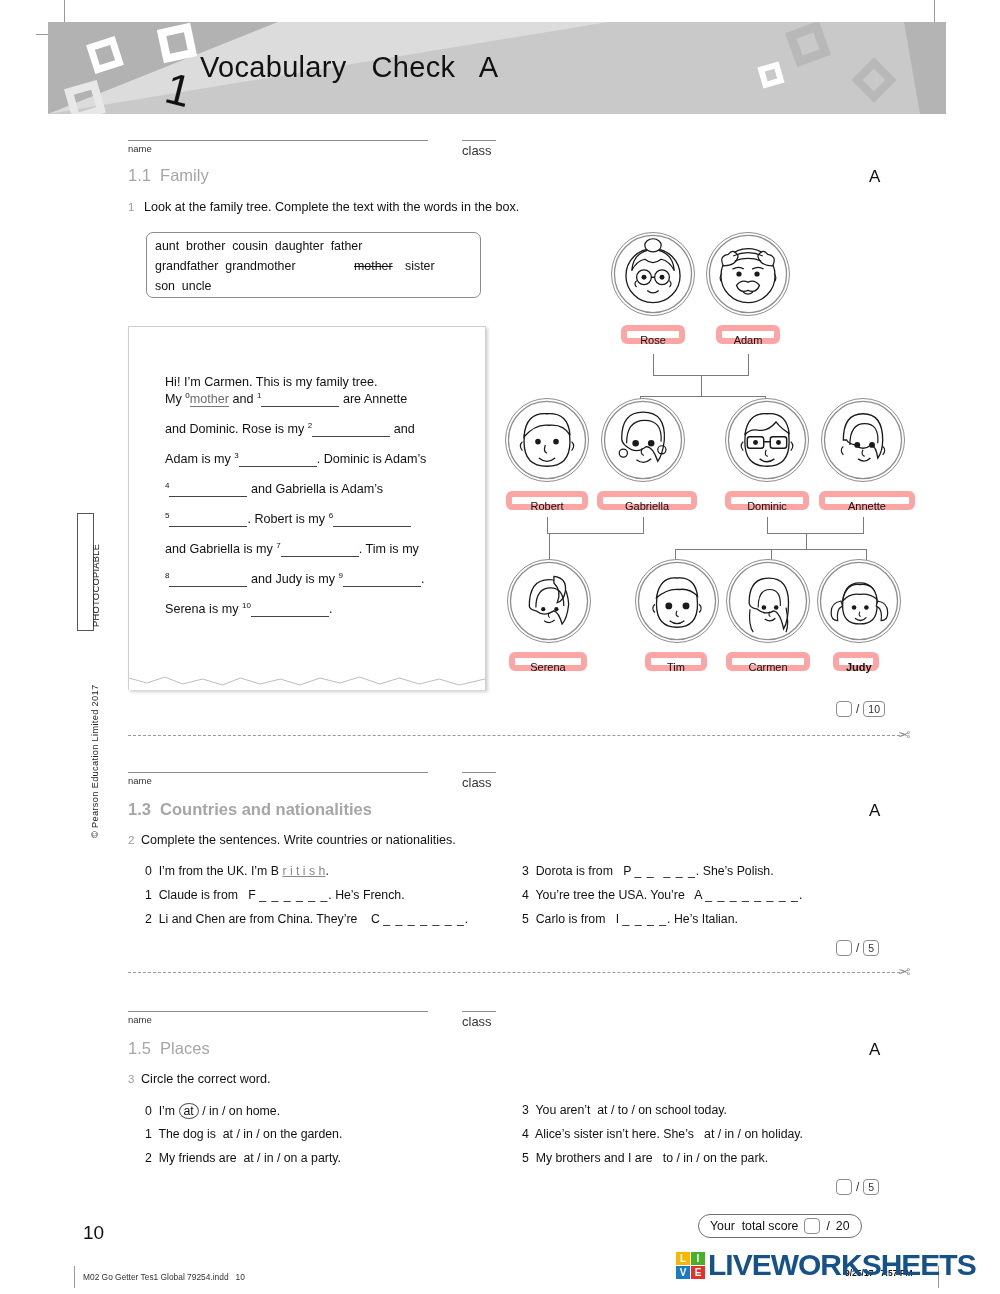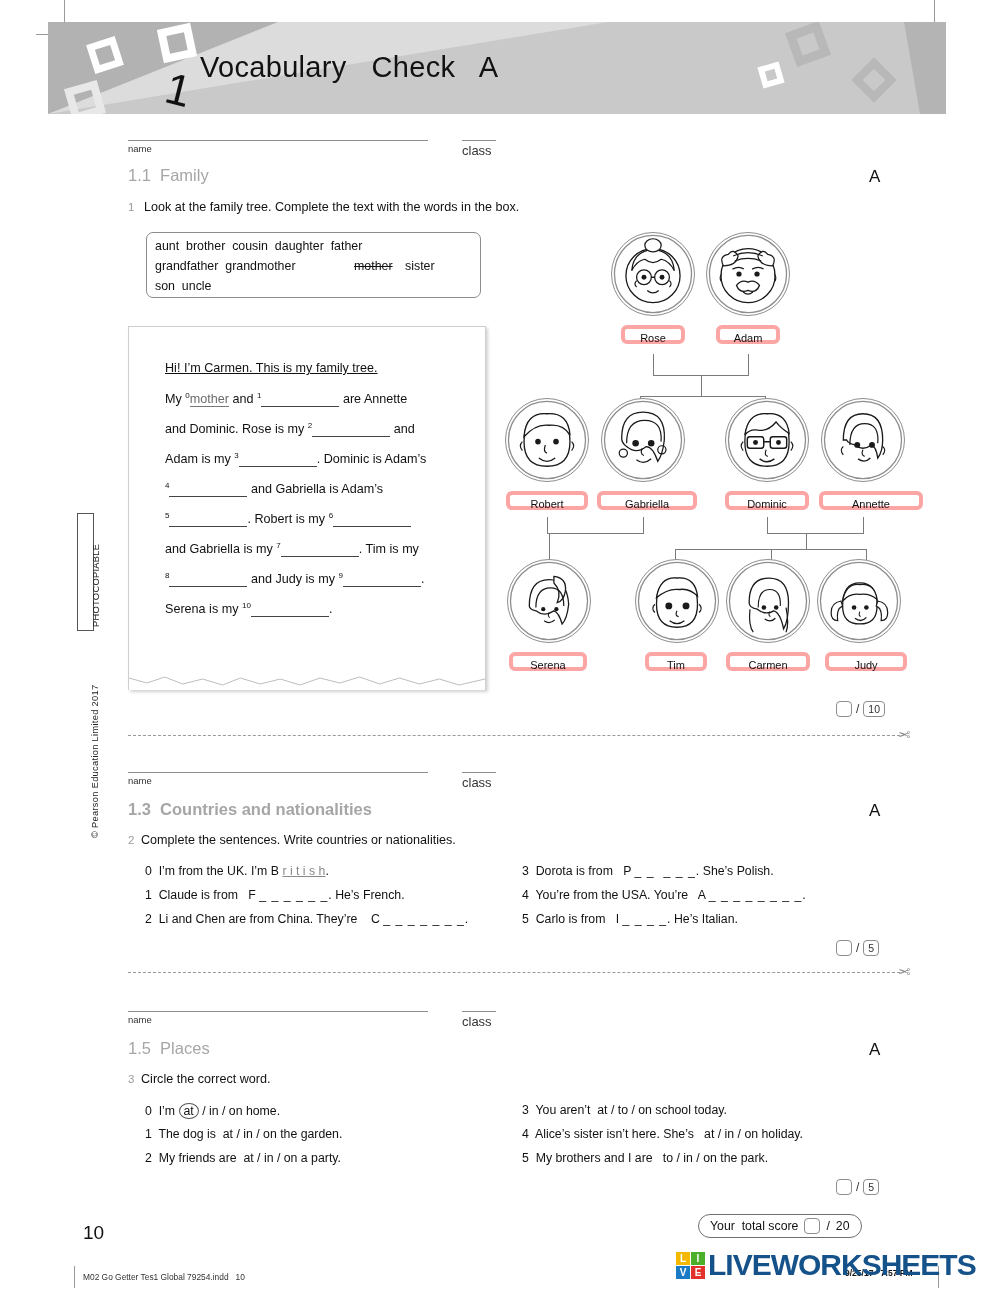--- a/index.html
+++ b/index.html
@@ -61,21 +61,21 @@
   .panel .line { position:absolute; left:36px; font-size:12.6px; white-space:pre; color:#111; }
   .blank { display:inline-block; border-bottom:1px solid #444; vertical-align:baseline; }
   .sup { font-size:8px; vertical-align:super; }
   .filled { border-bottom:1px solid #777; color:#6b6b6b; display:inline-block; }
   .torn { position:absolute; left:0; bottom:-1px; width:100%; height:14px; }
 
   
   .tree { position:absolute; left:495px; top:232px; width:430px; height:450px; }
   .node { position:absolute; }
   .face { width:84px; height:84px; border-radius:50%; border:1.2px solid #8e8e8e; background:#fff; }
-  .namebox { position:absolute; border:4px solid #fca5a5; border-radius:6px;
+  .namebox { position:absolute; border:6px solid #fca5a5; border-radius:6px;
              background:#fff; font-size:11px; color:#111; text-align:center;
              height:19px; line-height:18px; white-space:nowrap; padding:0 7px; }
   .conn { position:absolute; background:#7b7b7b; }
 
   
   .score { position:absolute; display:flex; align-items:center; gap:4px; }
   .score .box { width:16px; height:16px; border:1px solid #8d8d8d; border-radius:4px; background:#fff; }
   .score .sl  { font-size:12px; color:#333; }
   .score .den { border:1px solid #8d8d8d; border-radius:4px; padding:0 4px;
                 font-size:10.5px; color:#333; height:16px; line-height:15px; }
@@ -155,21 +155,21 @@
 
 <div class="wordbox">
   <div class="row" style="top:6px;">aunt  brother  cousin  daughter  father</div>
   <div class="row" style="top:26px;">grandfather  grandmother</div>
   <div class="row strike" style="top:26px;left:207px;">mother</div>
   <div class="row" style="top:26px;left:258px;">sister</div>
   <div class="row" style="top:46px;">son  uncle</div>
 </div>
 
 <div class="panel">
-  <div class="line" style="top:34px;text-decoration:underline;">Hi! I’m Carmen. This is my family tree.</div>
+  <div class="line" style="top:48px;">Hi! I’m Carmen. This is my family tree.</div>
 
   <div class="line" style="top:64px;">My <span class="sup">0</span><span class="filled">mother</span> and <span class="sup">1</span><span class="blank" style="width:78px;">&nbsp;</span> are Annette</div>
 
   <div class="line" style="top:94px;">and Dominic. Rose is my <span class="sup">2</span><span class="blank" style="width:78px;">&nbsp;</span> and</div>
 
   <div class="line" style="top:124px;">Adam is my <span class="sup">3</span><span class="blank" style="width:78px;">&nbsp;</span>. Dominic is Adam’s</div>
 
   <div class="line" style="top:154px;"><span class="sup">4</span><span class="blank" style="width:78px;">&nbsp;</span> and Gabriella is Adam’s</div>
 
   <div class="line" style="top:184px;"><span class="sup">5</span><span class="blank" style="width:78px;">&nbsp;</span>. Robert is my <span class="sup">6</span><span class="blank" style="width:78px;">&nbsp;</span></div>
@@ -287,21 +287,21 @@
       <circle cx="50" cy="50" r="47" fill="#fff" stroke="#8e8e8e" stroke-width="1.6"></circle>
       <path d="M26 50 q0 -32 24 -32 q24 0 24 32 q0 14 -6 22 q-2 -14 -8 -16 q-10 8 -20 0 q-8 -2 -10 -6Z" fill="#fff" stroke="#1a1a1a" stroke-width="1.6"></path>
       <path d="M34 56 q0 -26 18 -26 q18 0 16 24" fill="none" stroke="#1a1a1a" stroke-width="1.5"></path>
       <circle cx="43" cy="56" r="3.6" fill="#1a1a1a"></circle>
         <circle cx="61" cy="56" r="3.6" fill="#1a1a1a"></circle>
       <path d="M50 62 q-3 6 2 8" fill="none" stroke="#1a1a1a" stroke-width="1.4"></path>
       <path d="M44 73 q8 6 15 -1" fill="none" stroke="#1a1a1a" stroke-width="1.6"></path>
       <path d="M26 58 q-5 4 0 10" fill="none" stroke="#1a1a1a" stroke-width="1.4"></path>
       <path d="M74 58 q5 4 0 10" fill="none" stroke="#1a1a1a" stroke-width="1.4"></path>
     </svg>
-    <div class="namebox" style="left:-2px;top:93px;width:104px;">Annette</div>
+    <div class="namebox" style="left:-2px;top:93px;width:96px;">Annette</div>
   </div>
 
   <div class="conn" style="left:52px;top:285px;width:1px;height:17px;"></div>
   <div class="conn" style="left:148px;top:285px;width:1px;height:17px;"></div>
   <div class="conn" style="left:52px;top:301px;width:97px;height:1px;"></div>
   <div class="conn" style="left:54px;top:301px;width:1px;height:45px;"></div>
 
   <div class="conn" style="left:272px;top:285px;width:1px;height:17px;"></div>
   <div class="conn" style="left:368px;top:285px;width:1px;height:17px;"></div>
   <div class="conn" style="left:272px;top:301px;width:97px;height:1px;"></div>
@@ -360,21 +360,21 @@
       <circle cx="50" cy="50" r="47" fill="#fff" stroke="#8e8e8e" stroke-width="1.6"></circle>
       <path d="M30 56 q0 -28 21 -28 q21 0 21 28 q0 22 -21 22 q-21 0 -21 -22Z" fill="#fff" stroke="#1a1a1a" stroke-width="1.6"></path>
       <path d="M30 50 q4 -22 21 -20 q18 -2 21 18 q-10 -8 -21 -6 q-12 -2 -21 8Z" fill="#fff" stroke="#1a1a1a" stroke-width="1.6"></path>
       <path d="M28 50 q-12 2 -12 14 q0 10 8 10 q-2 -14 6 -18Z" fill="#fff" stroke="#1a1a1a" stroke-width="1.5"></path>
       <path d="M73 50 q12 2 12 14 q0 10 -8 10 q2 -14 -6 -18Z" fill="#fff" stroke="#1a1a1a" stroke-width="1.5"></path>
       <circle cx="44" cy="58" r="2.8" fill="#1a1a1a"></circle>
         <circle cx="59" cy="58" r="2.8" fill="#1a1a1a"></circle>
       <path d="M51 63 q-2 5 1 6" fill="none" stroke="#1a1a1a" stroke-width="1.3"></path>
       <path d="M45 71 q8 6 14 -1" fill="none" stroke="#1a1a1a" stroke-width="1.5"></path>
     </svg>
-    <div class="namebox" style="left:8px;top:93px;width:82px;">Judy</div>
+    <div class="namebox" style="left:16px;top:93px;width:46px;font-weight:bold;">Judy</div>
   </div>
 </div>
 
 <div class="score" style="left:836px;top:701px;">
   <div class="box"></div>
   <div class="sl">/</div>
   <div class="den">10</div>
 </div>
 <div class="cutline" style="left:128px;top:735px;width:772px;"></div>
 <div class="scissors" style="left:898px;top:727px;">✂</div>
@@ -392,21 +392,21 @@
 <div class="exinst" style="left:141px;top:833px;">Complete the sentences. Write countries or nationalities.</div>
 
 <div class="qrow" style="left:145px;top:864px;"><span class="qn">0</span>  <span>I’m from the UK. I’m </span><span>B</span> <span class="lowgrey" style="text-decoration:underline;">r i t i s h</span><span>.</span></div>
 
 <div class="qrow" style="left:145px;top:888px;"><span class="qn">1</span>  <span>Claude is from </span>  <span>F</span> <span class="dash">_ _ _ _ _ _</span><span>. He’s French.</span></div>
 
 <div class="qrow" style="left:145px;top:912px;"><span class="qn">2</span>  <span>Li and Chen are from China. They’re </span>   <span>C</span> <span class="dash">_ _ _ _ _ _ _</span><span>.</span></div>
 
 <div class="qrow" style="left:522px;top:864px;"><span class="qn">3</span>  <span>Dorota is from </span>  <span>P</span> <span class="dash">_ _  _ _ _</span><span>. She’s Polish.</span></div>
 
-<div class="qrow" style="left:522px;top:888px;"><span class="qn">4</span>  <span>You’re from the USA. You’re </span>  <span>A</span> <span class="dash">_ _ _ _ _ _ _ _</span><span>.</span></div>
+<div class="qrow" style="left:522px;top:888px;"><span class="qn">4</span>  <span>You’re tree the USA. You’re </span>  <span>A</span> <span class="dash">_ _ _ _ _ _ _ _</span><span>.</span></div>
 
 <div class="qrow" style="left:522px;top:912px;"><span class="qn">5</span>  <span>Carlo is from </span>  <span>I</span> <span class="dash">_ _ _ _</span><span>. He’s Italian.</span></div>
 
 <div class="score" style="left:836px;top:940px;">
   <div class="box"></div>
   <div class="sl">/</div>
   <div class="den">5</div>
 </div>
 <div class="cutline" style="left:128px;top:972px;width:772px;"></div>
 <div class="scissors" style="left:898px;top:964px;">✂</div>

